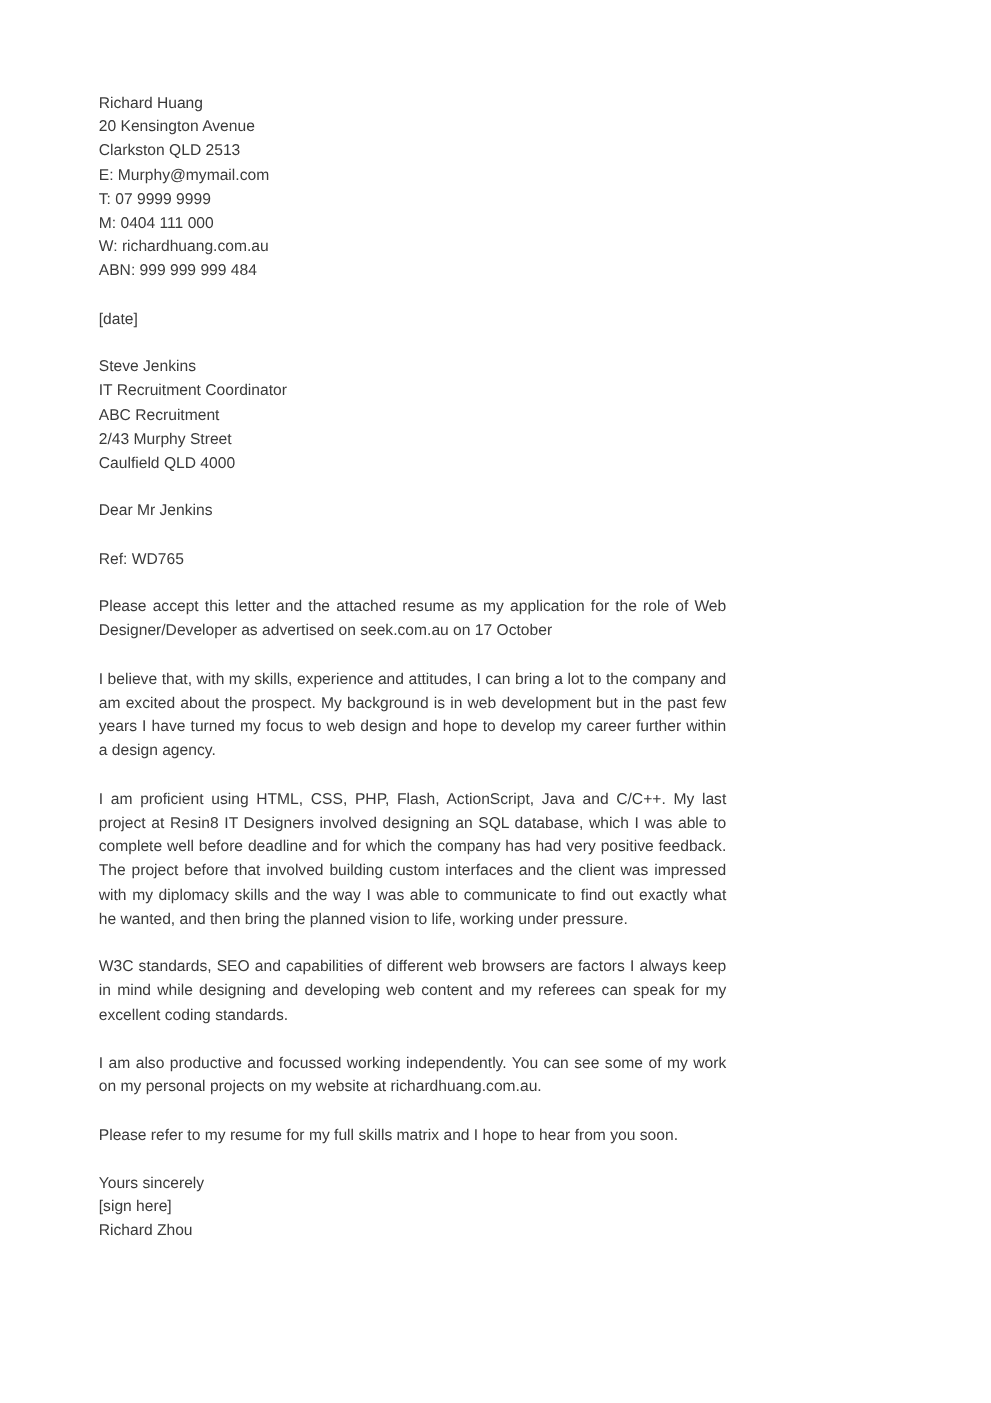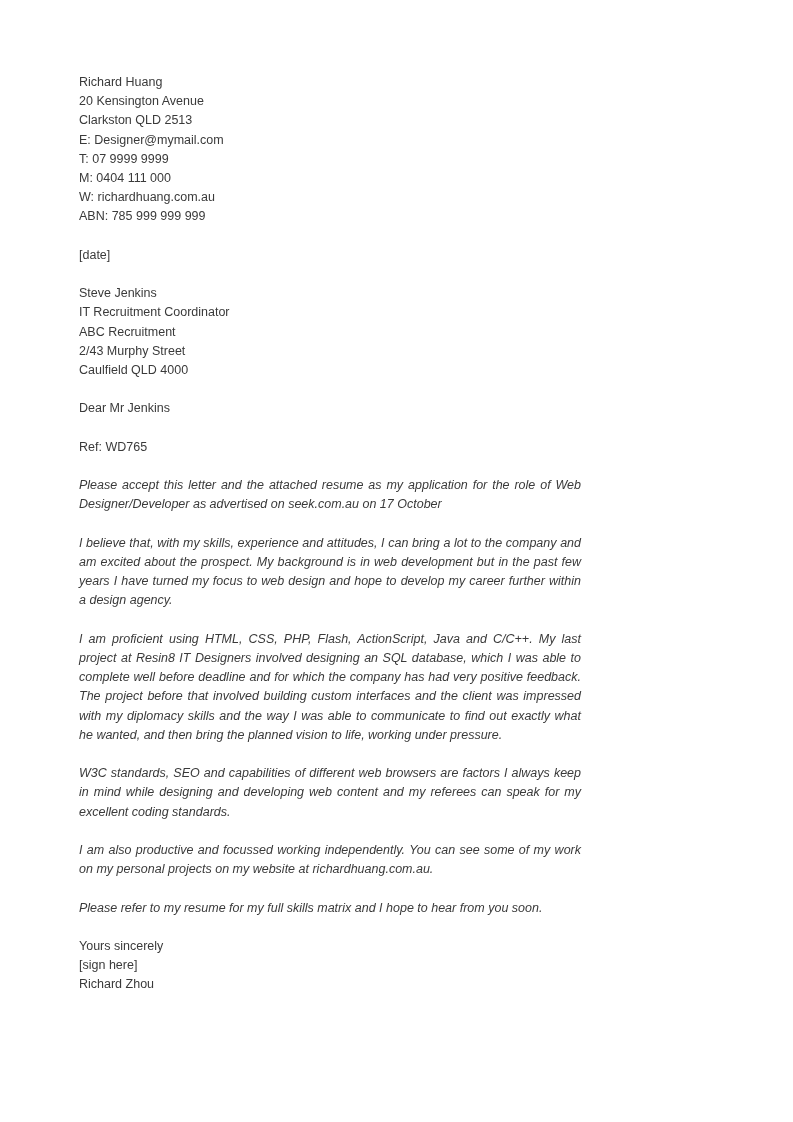--- a/index.html
+++ b/index.html
@@ -23,38 +23,37 @@
   .letter p {
     margin: 0;
     line-height: 19.2px;
     white-space: normal;
   }
   .block + .block {
     margin-top: 19.2px; 
   }
   .para {
     text-align: justify;
-    font-style: italic;
   }
 </style>
 </head>
 <body>
 
 <div class="page">
   <div class="letter">
 
     <div class="block">
       <p>Richard Huang</p>
       <p>20 Kensington Avenue</p>
       <p>Clarkston QLD 2513</p>
-      <p>E: Designer@mymail.com</p>
+      <p>E: Murphy@mymail.com</p>
       <p>T: 07 9999 9999</p>
       <p>M: 0404 111 000</p>
       <p>W: richardhuang.com.au</p>
-      <p>ABN: 785 999 999 999</p>
+      <p>ABN: 999 999 999 484</p>
     </div>
 
     <p class="block">[date]</p>
 
     <div class="block">
       <p>Steve Jenkins</p>
       <p>IT Recruitment Coordinator</p>
       <p>ABC Recruitment</p>
       <p>2/43 Murphy Street</p>
       <p>Caulfield QLD 4000</p>

